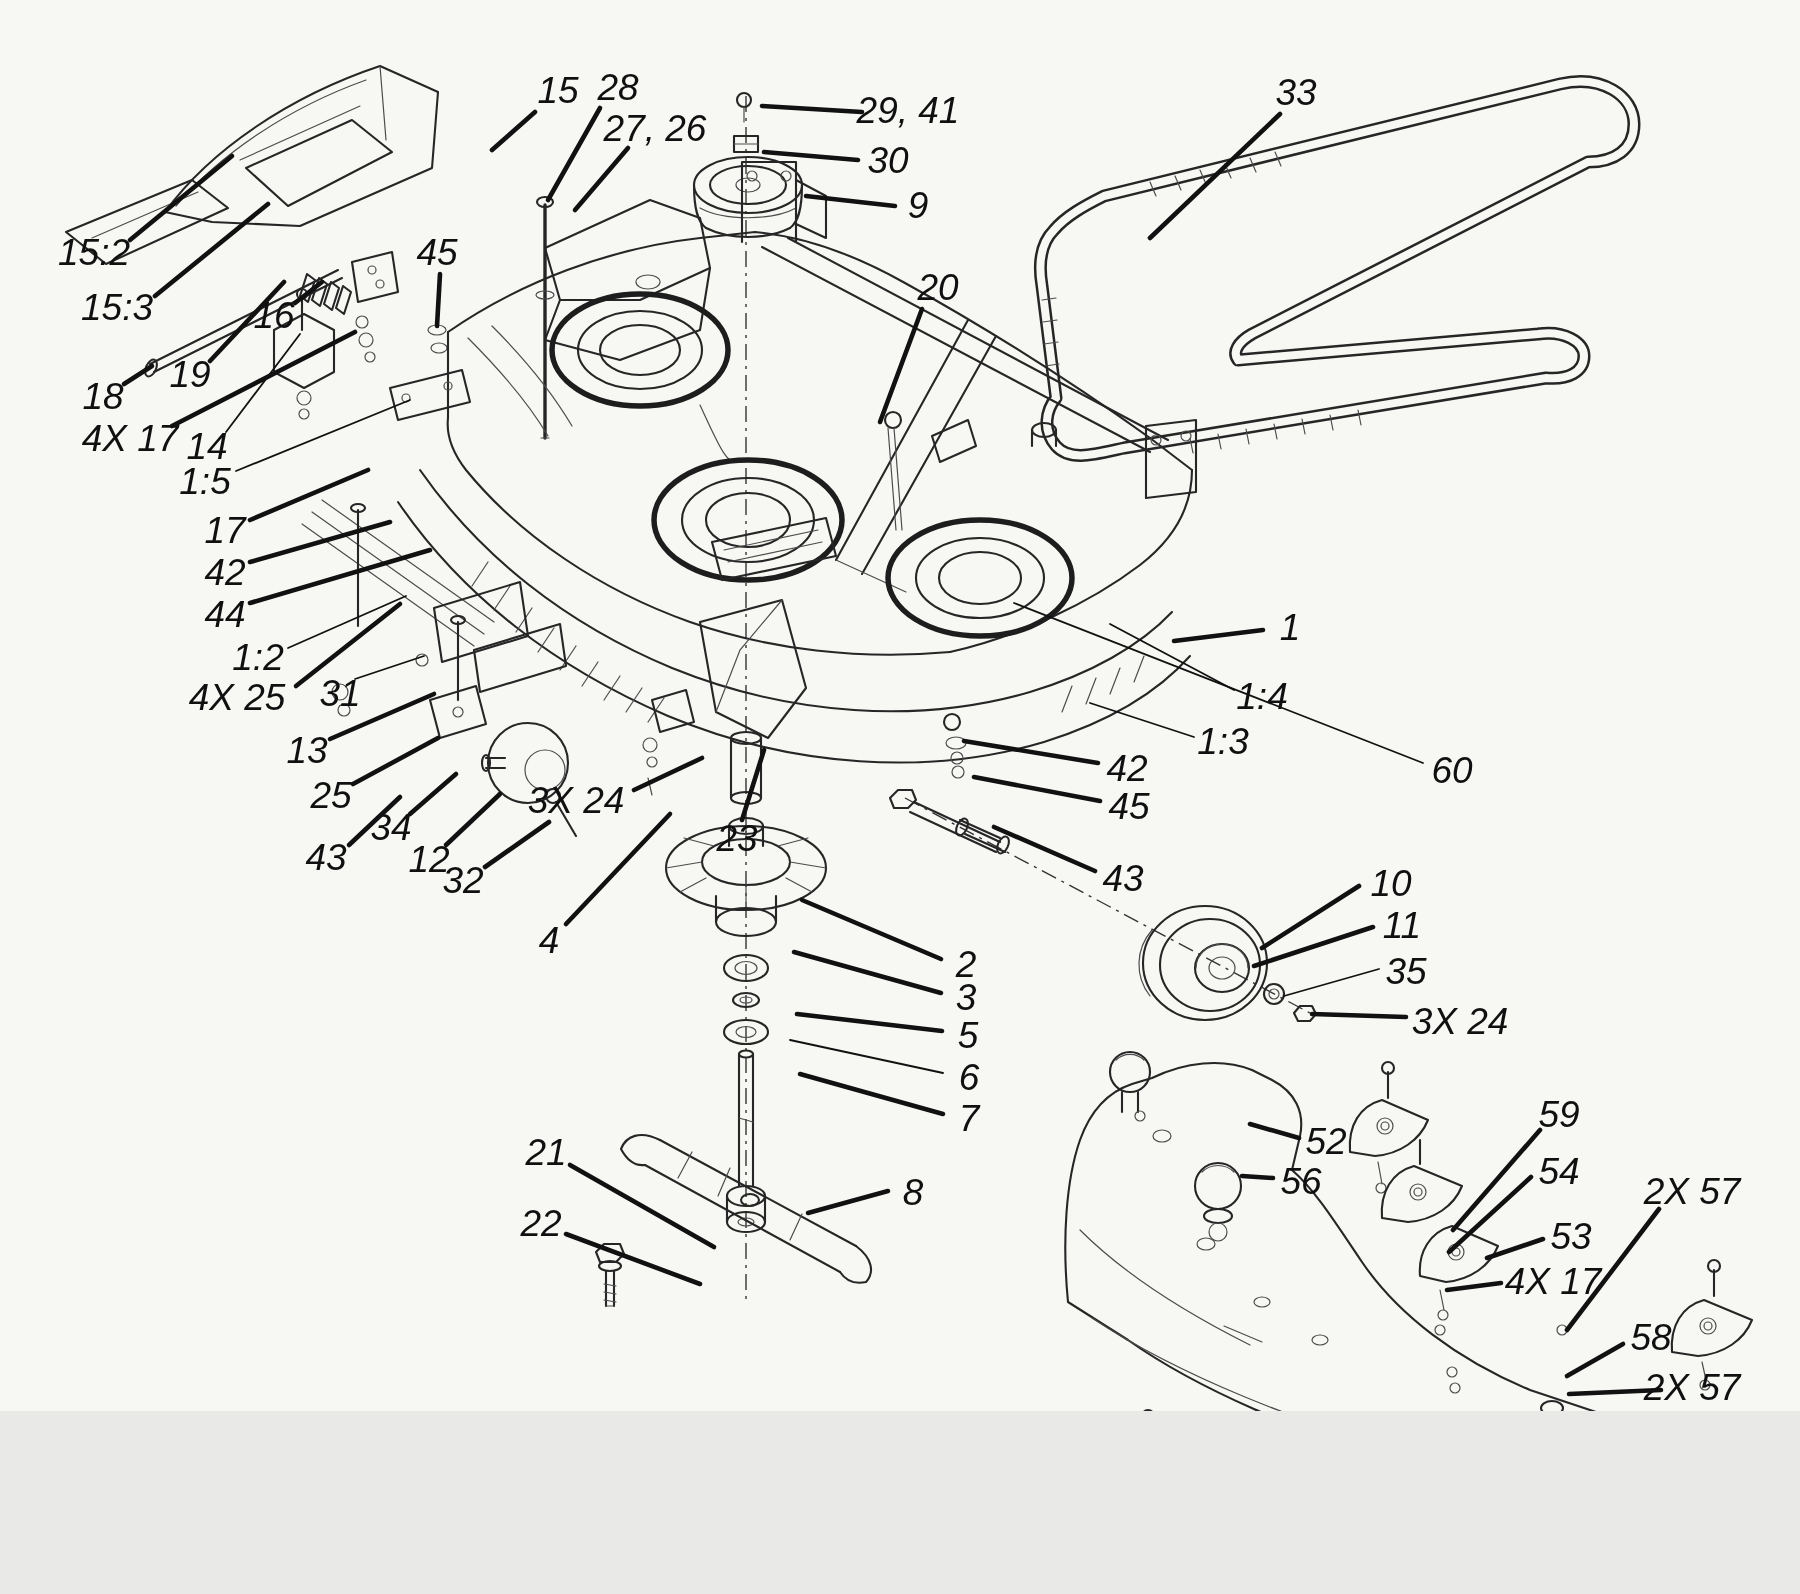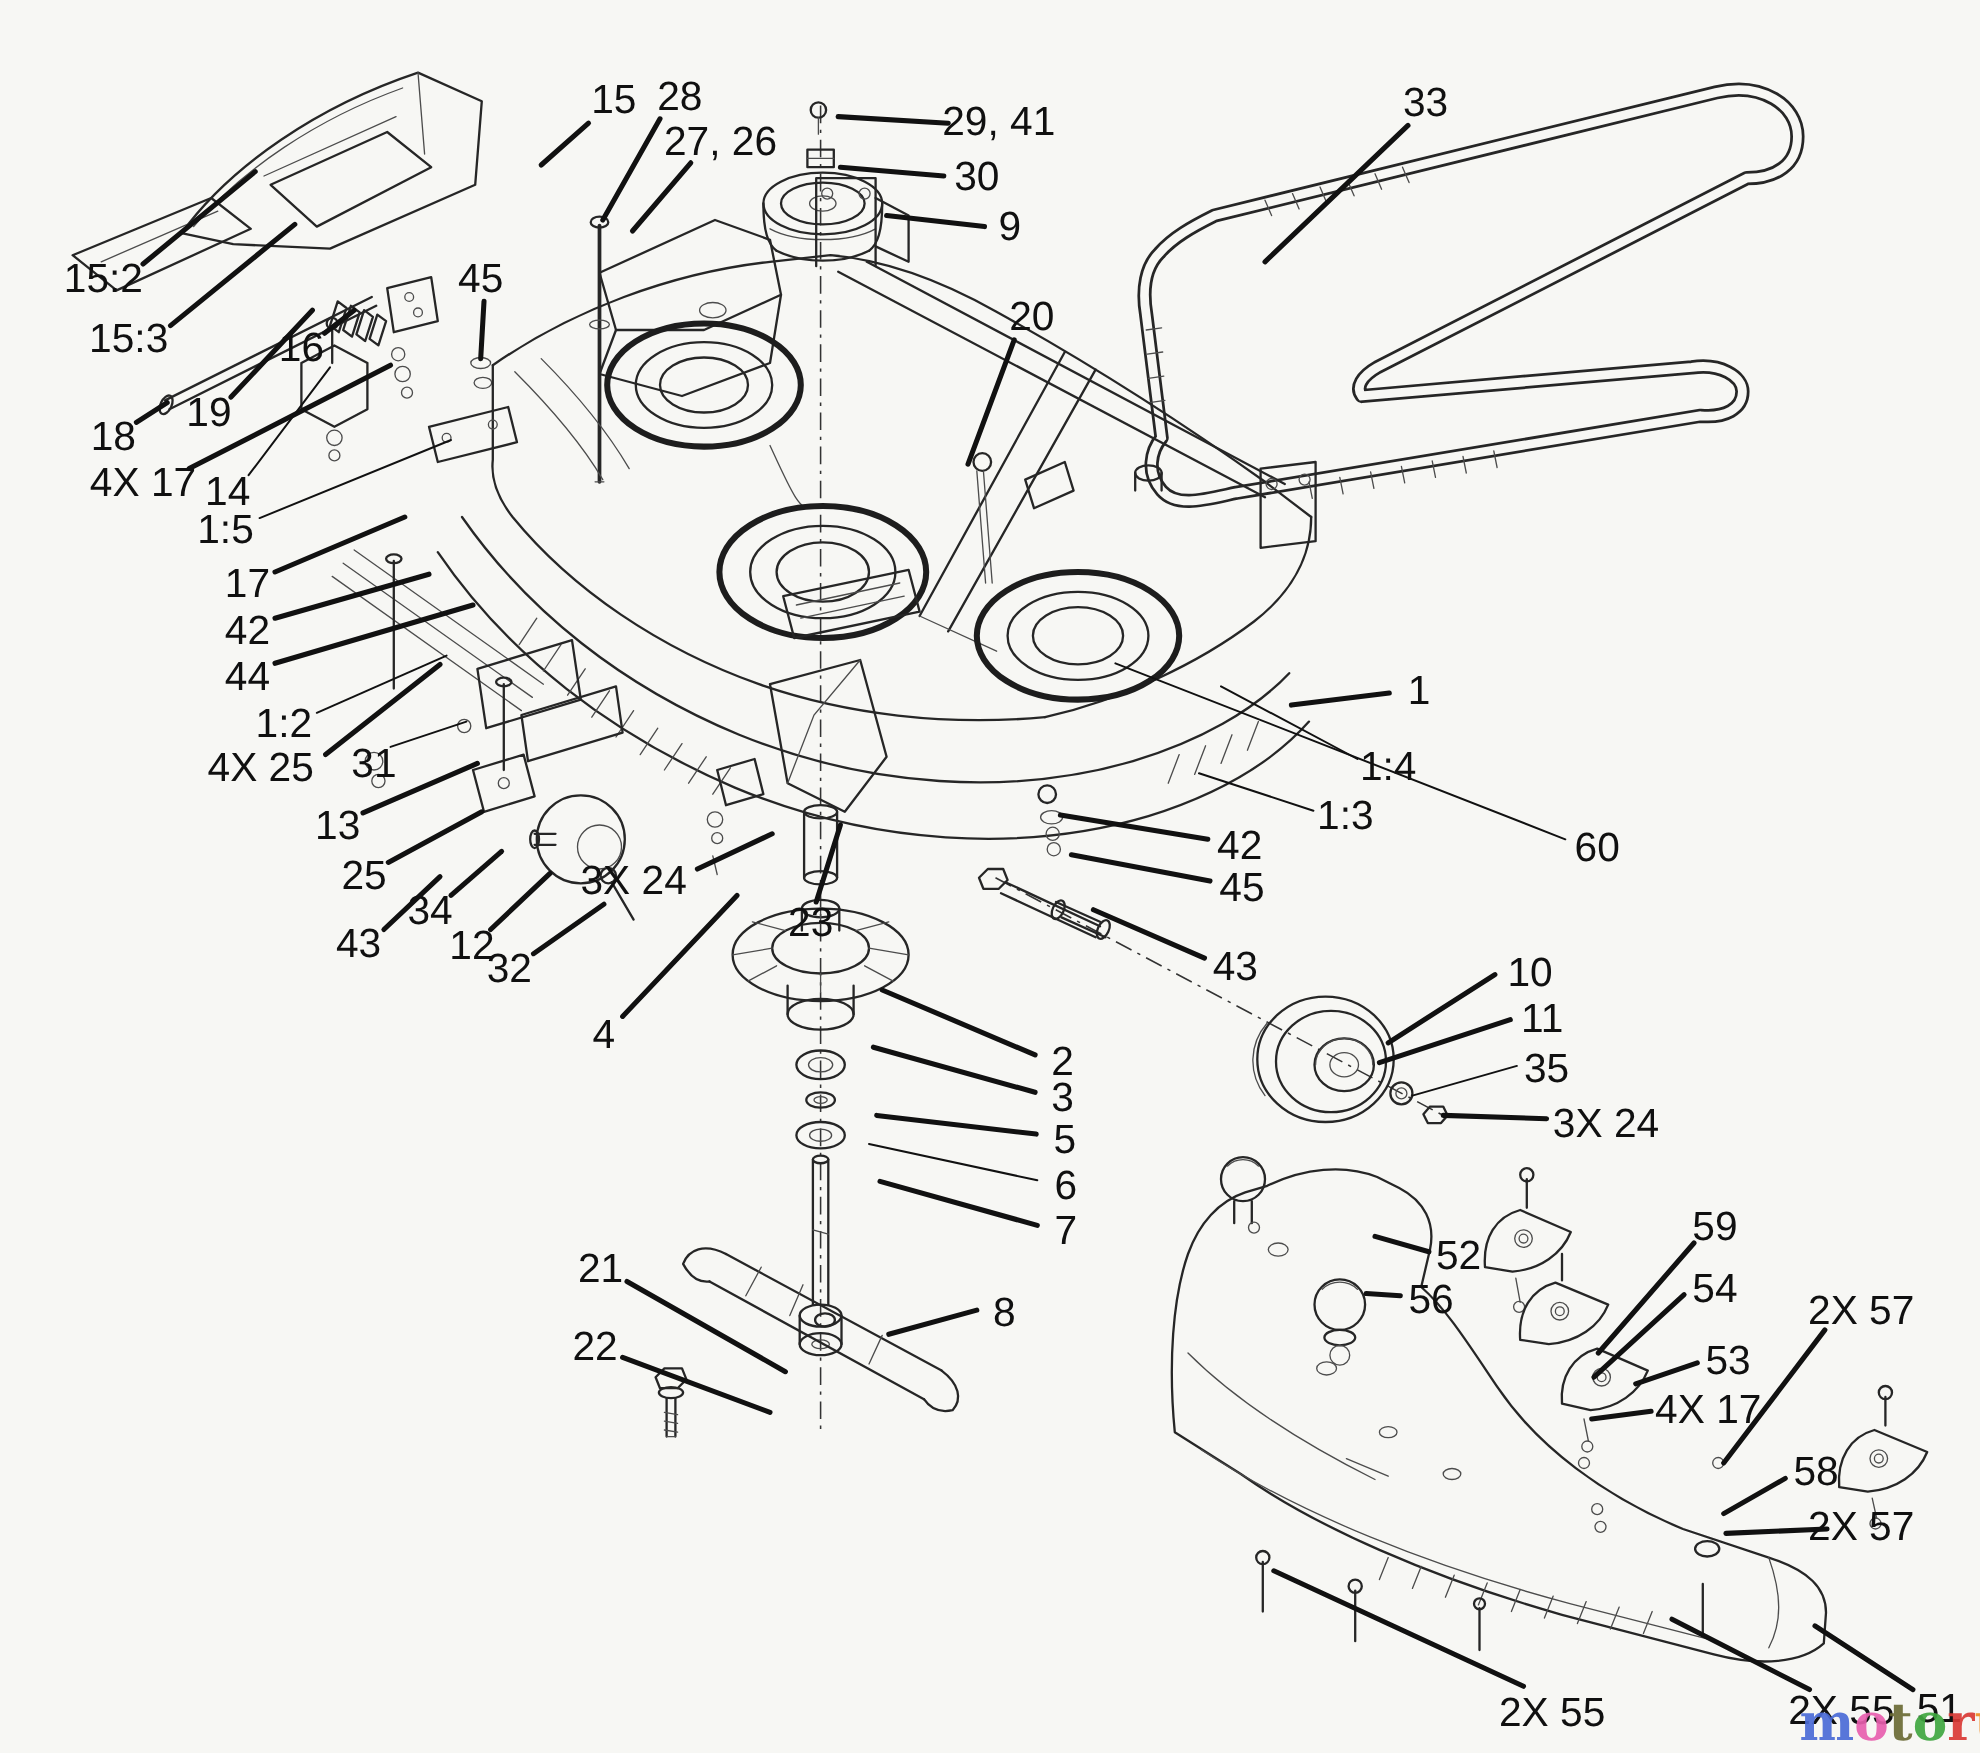--- a/index.html
+++ b/index.html
@@ -1,17 +1,17 @@
 <!DOCTYPE html>
 <html><head>
 <meta charset="utf-8">
 <style>
   html,body{margin:0;padding:0;background:#e9e9e7;}
-  #stage{position:relative;width:1800px;height:1594px;margin:0 auto;background:#f7f7f4;overflow:hidden;
-         font-family:"Liberation Sans", sans-serif;}
+  #stage{position:relative;width:1800px;height:1411px;margin:0 auto;background:#f7f7f4;overflow:hidden;
+         font-family:"Liberation Sans", sans-serif;font-style:italic;}
   svg{display:block}
   text.callout{font-family:"Liberation Sans", sans-serif;font-size:37px;fill:#101010;}
   text.wm{font-family:"DejaVu Serif", serif;font-weight:bold;font-size:47px;opacity:.92;}
   .ln{stroke:#262626;fill:none;stroke-width:2.1;stroke-linecap:round;stroke-linejoin:round;}
   .th{stroke:#4c4c4c;fill:none;stroke-width:1.2;stroke-linecap:round;}
   .bold{stroke:#1d1d1d;fill:none;stroke-width:5.5;}
   .fillw{fill:#f7f7f4;}
   .dash{stroke:#333;fill:none;stroke-width:1.4;stroke-dasharray:16 6 3 6;}
 </style>
 </head>

